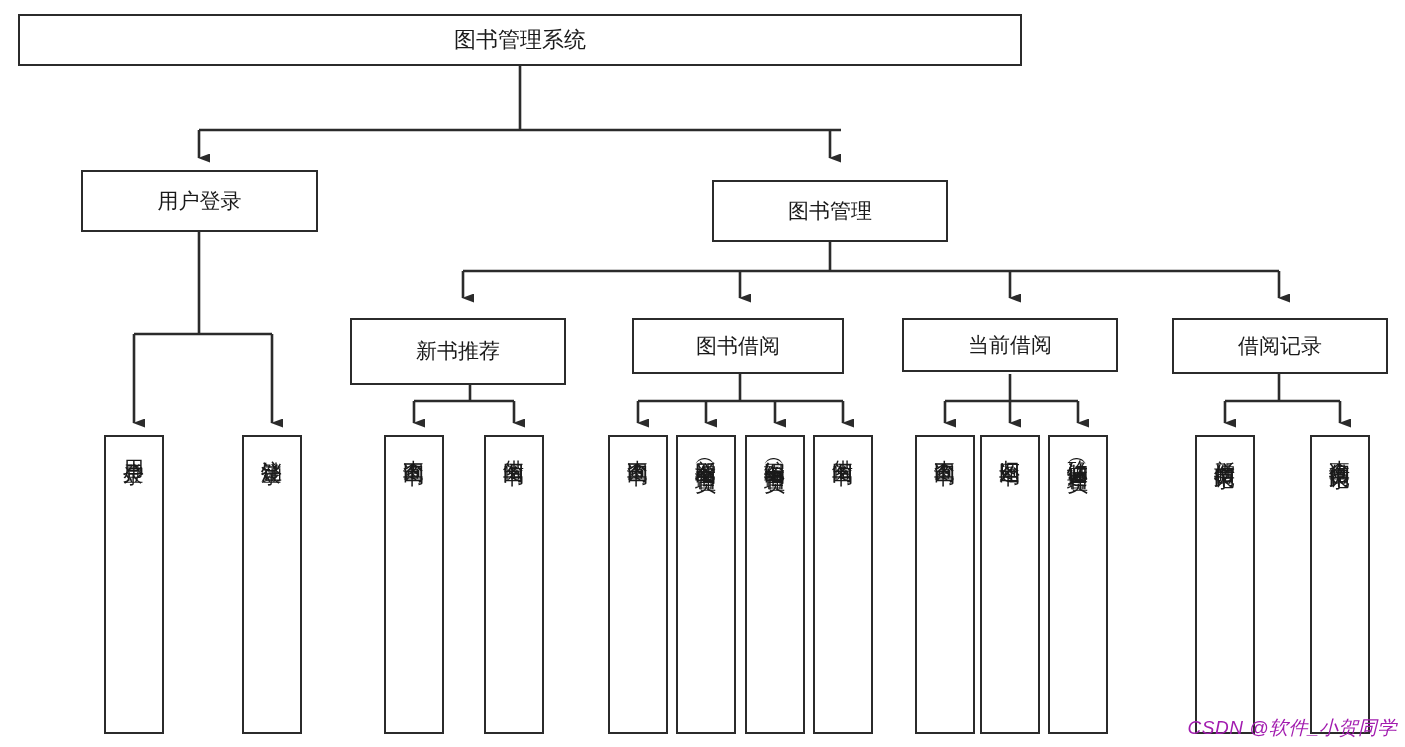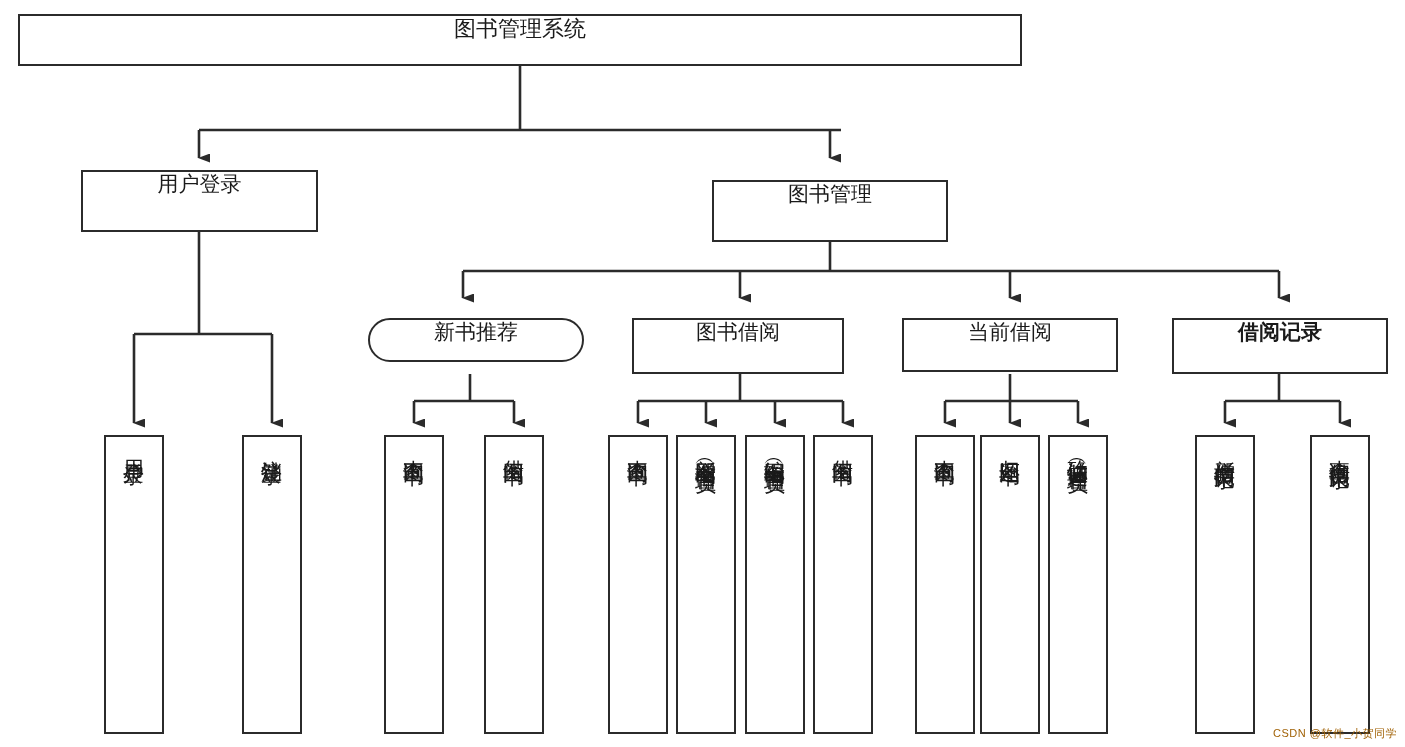--- a/index.html
+++ b/index.html
@@ -23,20 +23,21 @@
     top: 0;
     width: 1405px;
     height: 747px;
   }
   .node {
     position: absolute;
     box-sizing: border-box;
     background: #ffffff;
     border: 2px solid #2b2b2b;
     display: flex;
+    align-items: center;
     justify-content: center;
     z-index: 2;
   }
   .node .lbl {
     color: #1a1a1a;
     white-space: nowrap;
     line-height: 1.15;
   }
   .node.horiz .lbl {
     font-size: 21px;
@@ -55,25 +56,26 @@
     text-orientation: upright;
     font-size: 21px;
     letter-spacing: 2px;
     line-height: 1;
     white-space: nowrap;
   }
   .watermark {
     position: absolute;
     right: 8px;
     bottom: 6px;
-    font-size: 11px;
-    color: #a16207;
+    font-size: 19px;
+    color: #a21caf;
     letter-spacing: 0.5px;
     z-index: 5;
     white-space: nowrap;
+    font-style: italic;
   }
 </style>
 </head>
 <body>
 
 <div id="canvas">
 
   <svg id="edges" viewBox="0 0 1405 747">
     <defs>
       <marker id="arw" markerWidth="10" markerHeight="12" refX="4.5" refY="11" orient="auto" markerUnits="userSpaceOnUse">
@@ -129,30 +131,30 @@
     <span class="lbl">图书管理系统</span>
   </div>
 
   <div class="node horiz" style="left:81px; top:170px; width:237px; height:62px;">
     <span class="lbl">用户登录</span>
   </div>
   <div class="node horiz" style="left:712px; top:180px; width:236px; height:62px;">
     <span class="lbl">图书管理</span>
   </div>
 
-  <div class="node horiz" style="left:368px; top:318px; width:216px; height:44px;border-radius:23px;">
+  <div class="node horiz" style="left:350px; top:318px; width:216px; height:67px;">
     <span class="lbl">新书推荐</span>
   </div>
   <div class="node horiz" style="left:632px; top:318px; width:212px; height:56px;">
     <span class="lbl">图书借阅</span>
   </div>
   <div class="node horiz" style="left:902px; top:318px; width:216px; height:54px;">
     <span class="lbl">当前借阅</span>
   </div>
-  <div class="node horiz" style="left:1172px; top:318px; width:216px; height:56px;font-weight:bold;">
+  <div class="node horiz" style="left:1172px; top:318px; width:216px; height:56px;">
     <span class="lbl">借阅记录</span>
   </div>
 
   <div class="node vert" style="left:104px; top:435px; width:60px; height:299px;">
     <span class="lbl">用户登录</span>
   </div>
   <div class="node vert" style="left:242px; top:435px; width:60px; height:299px;">
     <span class="lbl">注销登录</span>
   </div>
 

